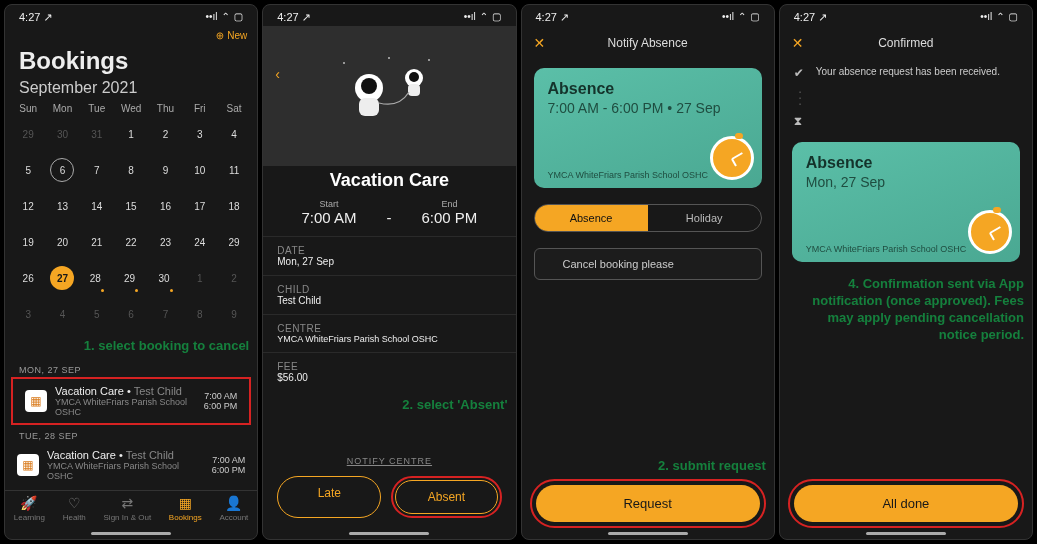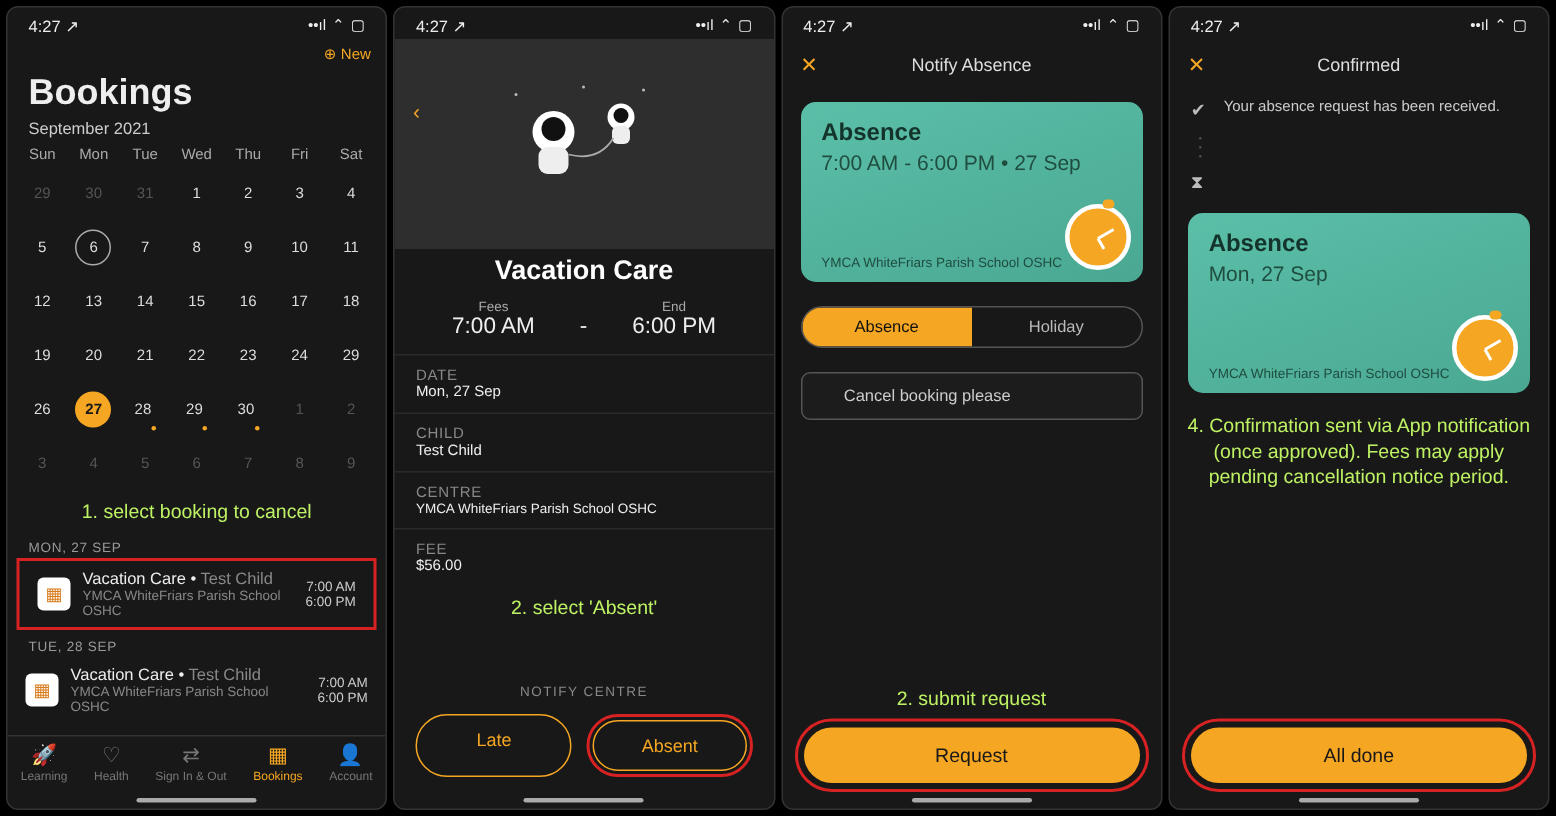--- a/index.html
+++ b/index.html
@@ -39,21 +39,21 @@
     color: #f5a623;
     font-size: 10px;
     display:flex; align-items:center; gap:3px;
   }
   .h1 {
     font-size: 24px;
     font-weight: 700;
     padding: 6px 14px 2px 14px;
   }
   .h2 {
-    font-size: 11px;
+    font-size: 16px;
     padding: 2px 14px 4px 14px;
     color: #ccc;
   }
   .weekdays, .calrow {
     display: grid;
     grid-template-columns: repeat(7, 1fr);
     text-align: center;
     font-size: 10px;
     color: #aaa;
   }
@@ -68,21 +68,21 @@
     color:#ddd;
   }
   .calcell.muted { color:#555; }
   .calcell.ring { border:1px solid #aaa; }
   .calcell.dot::after {
     content:""; display:block; width:3px; height:3px; background:#f5a623; border-radius:50%;
     position:relative; top:12px;
   }
   .calcell.filled { background:#f5a623; color:#181818; font-weight:600; }
   .caption-red {
-    color:#bef264; font-weight:400; font-size:13px; text-align:center;
+    color:#15803d; font-weight:700; font-size:13px; text-align:right;
     padding: 6px 8px;
   }
   .list-hdr { font-size:9px; color:#999; padding:6px 14px 2px 14px; letter-spacing:0.5px;}
   .booking-row {
     display:flex; gap:8px; padding:6px 12px; align-items:center;
   }
   .booking-row.boxed { border:2px solid #d62222; margin:0 6px; }
   .cal-icon {
     width:22px;height:22px;border-radius:4px;background:#fff;color:#d97a1a;
     display:flex;align-items:center;justify-content:center;font-size:12px;
@@ -110,21 +110,21 @@
     width:120px;height:80px;
   }
   .title2 { text-align:center; font-size:18px; font-weight:600; color:#fff; padding-top:4px;}
   .times-row { display:flex; justify-content:center; gap:30px; padding:8px 0 10px 0;}
   .tcol { text-align:center; }
   .tlabel { font-size:9px; color:#aaa;}
   .tval { font-size:15px; color:#eee;}
   .kv { display:flex; justify-content:space-between; padding:8px 14px; font-size:10px; border-top:1px solid #2a2a2a;flex-direction:column;}
   .kv .k { color:#888; text-transform:uppercase; letter-spacing:0.5px;}
   .kv .v { color:#eee; }
-  .notify-hdr { text-align:center; font-size:9px; color:#888; letter-spacing:1px; margin-top:20px;}
+  .notify-hdr { text-align:center; font-size:9px; color:#888; letter-spacing:1px; margin-top:20px;text-decoration:underline;}
   .btn-row { display:flex; gap:10px; padding:10px 14px; }
   .pill-btn {
     flex:1; text-align:center; padding:9px 0; border:1px solid #f5a623;
     border-radius:22px; color:#f5a623; font-size:12px; background:transparent;
   }
   .redbox { border:2px solid #d62222; padding:2px; }
 
   
   .modal-hdr { display:flex; align-items:center; justify-content:center; padding:10px; position:relative;}
   .close-x { position:absolute; left:12px; color:#f5a623; font-size:14px;}
@@ -317,21 +317,21 @@
       <rect x="79" y="36" width="12" height="12" rx="4" fill="#eee"></rect>
       <path d="M50 55 Q70 60 80 44" stroke="#aaa" fill="none" stroke-width="1.2"></path>
       <circle cx="15" cy="15" r="1" fill="#bbb"></circle>
         <circle cx="100" cy="12" r="1" fill="#bbb"></circle>
         <circle cx="60" cy="10" r="1" fill="#bbb"></circle>
     </svg>
   </div>
   <div class="title2">Vacation Care</div>
   <div class="times-row">
     <div class="tcol">
-        <div class="tlabel">Fees</div>
+        <div class="tlabel">Start</div>
         <div class="tval">7:00 AM</div>
       </div>
     <div class="tcol">
         <div class="tlabel">&nbsp;</div>
         <div class="tval">-</div>
       </div>
     <div class="tcol">
         <div class="tlabel">End</div>
         <div class="tval">6:00 PM</div>
       </div>

